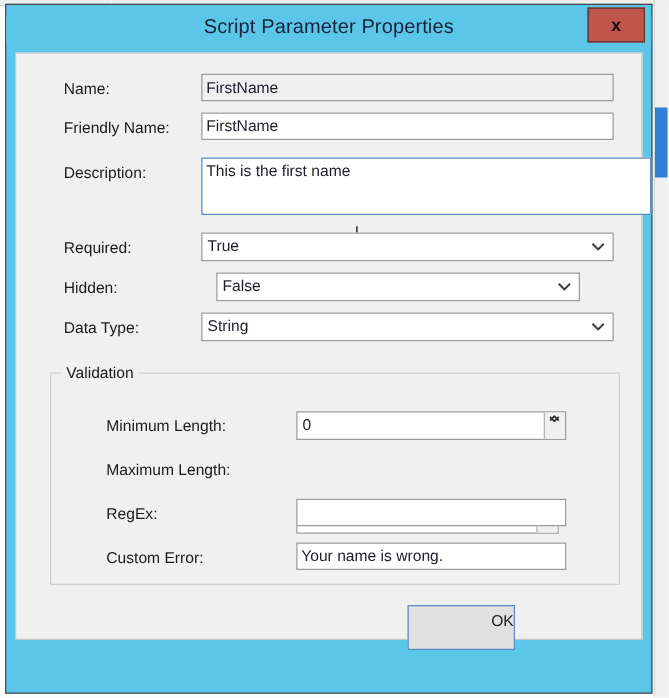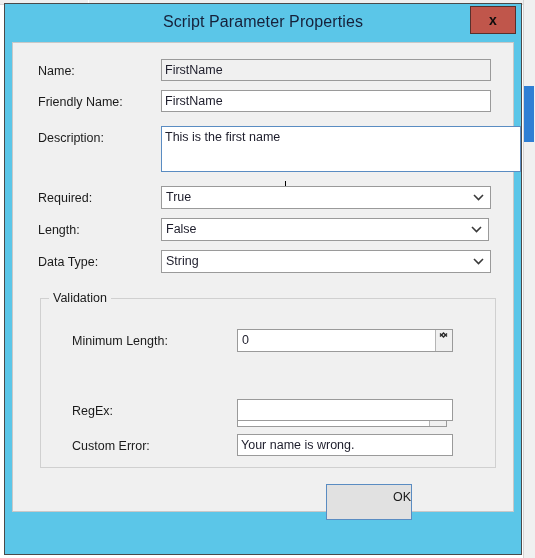--- a/index.html
+++ b/index.html
@@ -107,20 +107,21 @@
     border: 1px solid #c8c8c8;
     box-sizing: border-box;
   }
 
   .field-label {
     position: absolute;
     font-size: 12.5px;
     color: #1a1a1a;
     white-space: nowrap;
     font-family: "Liberation Sans", sans-serif;
+    margin-left: 13px;
   }
 
   .text-input {
     position: absolute;
     box-sizing: border-box;
     background: #ffffff;
     border: 1px solid #9a9a9a;
     font-size: 12.5px;
     color: #1d1d2b;
     padding: 1px 3px;
@@ -292,22 +293,22 @@
     <div class="field-label" style="left:25px; top:148px;">Required:</div>
     <div class="combo-box" style="left:148px; top:143px; width:330px;">
       <span class="combo-value">True</span>
       <span class="combo-arrow">
         <svg width="11" height="9" viewBox="0 0 11 9">
             <path d="M1 2 L5.5 6.5 L10 2" fill="none" stroke="#3a3a3a" stroke-width="1.6"></path>
           </svg>
       </span>
     </div>
 
-    <div class="field-label" style="left:25px; top:180px;">Length:</div>
-    <div class="combo-box" style="left:148px; top:175px; width:328px;">
+    <div class="field-label" style="left:25px; top:180px;">Hidden:</div>
+    <div class="combo-box" style="left:160px; top:175px; width:291px;">
       <span class="combo-value">False</span>
       <span class="combo-arrow">
         <svg width="11" height="9" viewBox="0 0 11 9">
             <path d="M1 2 L5.5 6.5 L10 2" fill="none" stroke="#3a3a3a" stroke-width="1.6"></path>
           </svg>
       </span>
     </div>
 
     <div class="field-label" style="left:25px; top:212px;">Data Type:</div>
     <div class="combo-box" style="left:148px; top:207px; width:330px;">
@@ -332,20 +333,21 @@
             </svg>
         </span>
         <span class="spin-btn down">
           <svg width="9" height="6" viewBox="0 0 9 6">
               <path d="M1 1.5 L4.5 5 L8 1.5" fill="none" stroke="#2b2b2b" stroke-width="1.4"></path>
             </svg>
         </span>
       </span>
     </div>
 
+    <div class="field-label" style="left:59px; top:326px;">Maximum Length:</div>
     <div class="spinner" style="left:224px; top:321px; width:210px;margin-top:40px;">
       <span class="spinner-value">200</span>
       <span class="spinner-buttons">
         <span class="spin-btn up">
           <svg width="9" height="6" viewBox="0 0 9 6">
               <path d="M1 4.5 L4.5 1 L8 4.5" fill="none" stroke="#2b2b2b" stroke-width="1.4"></path>
             </svg>
         </span>
         <span class="spin-btn down">
           <svg width="9" height="6" viewBox="0 0 9 6">

